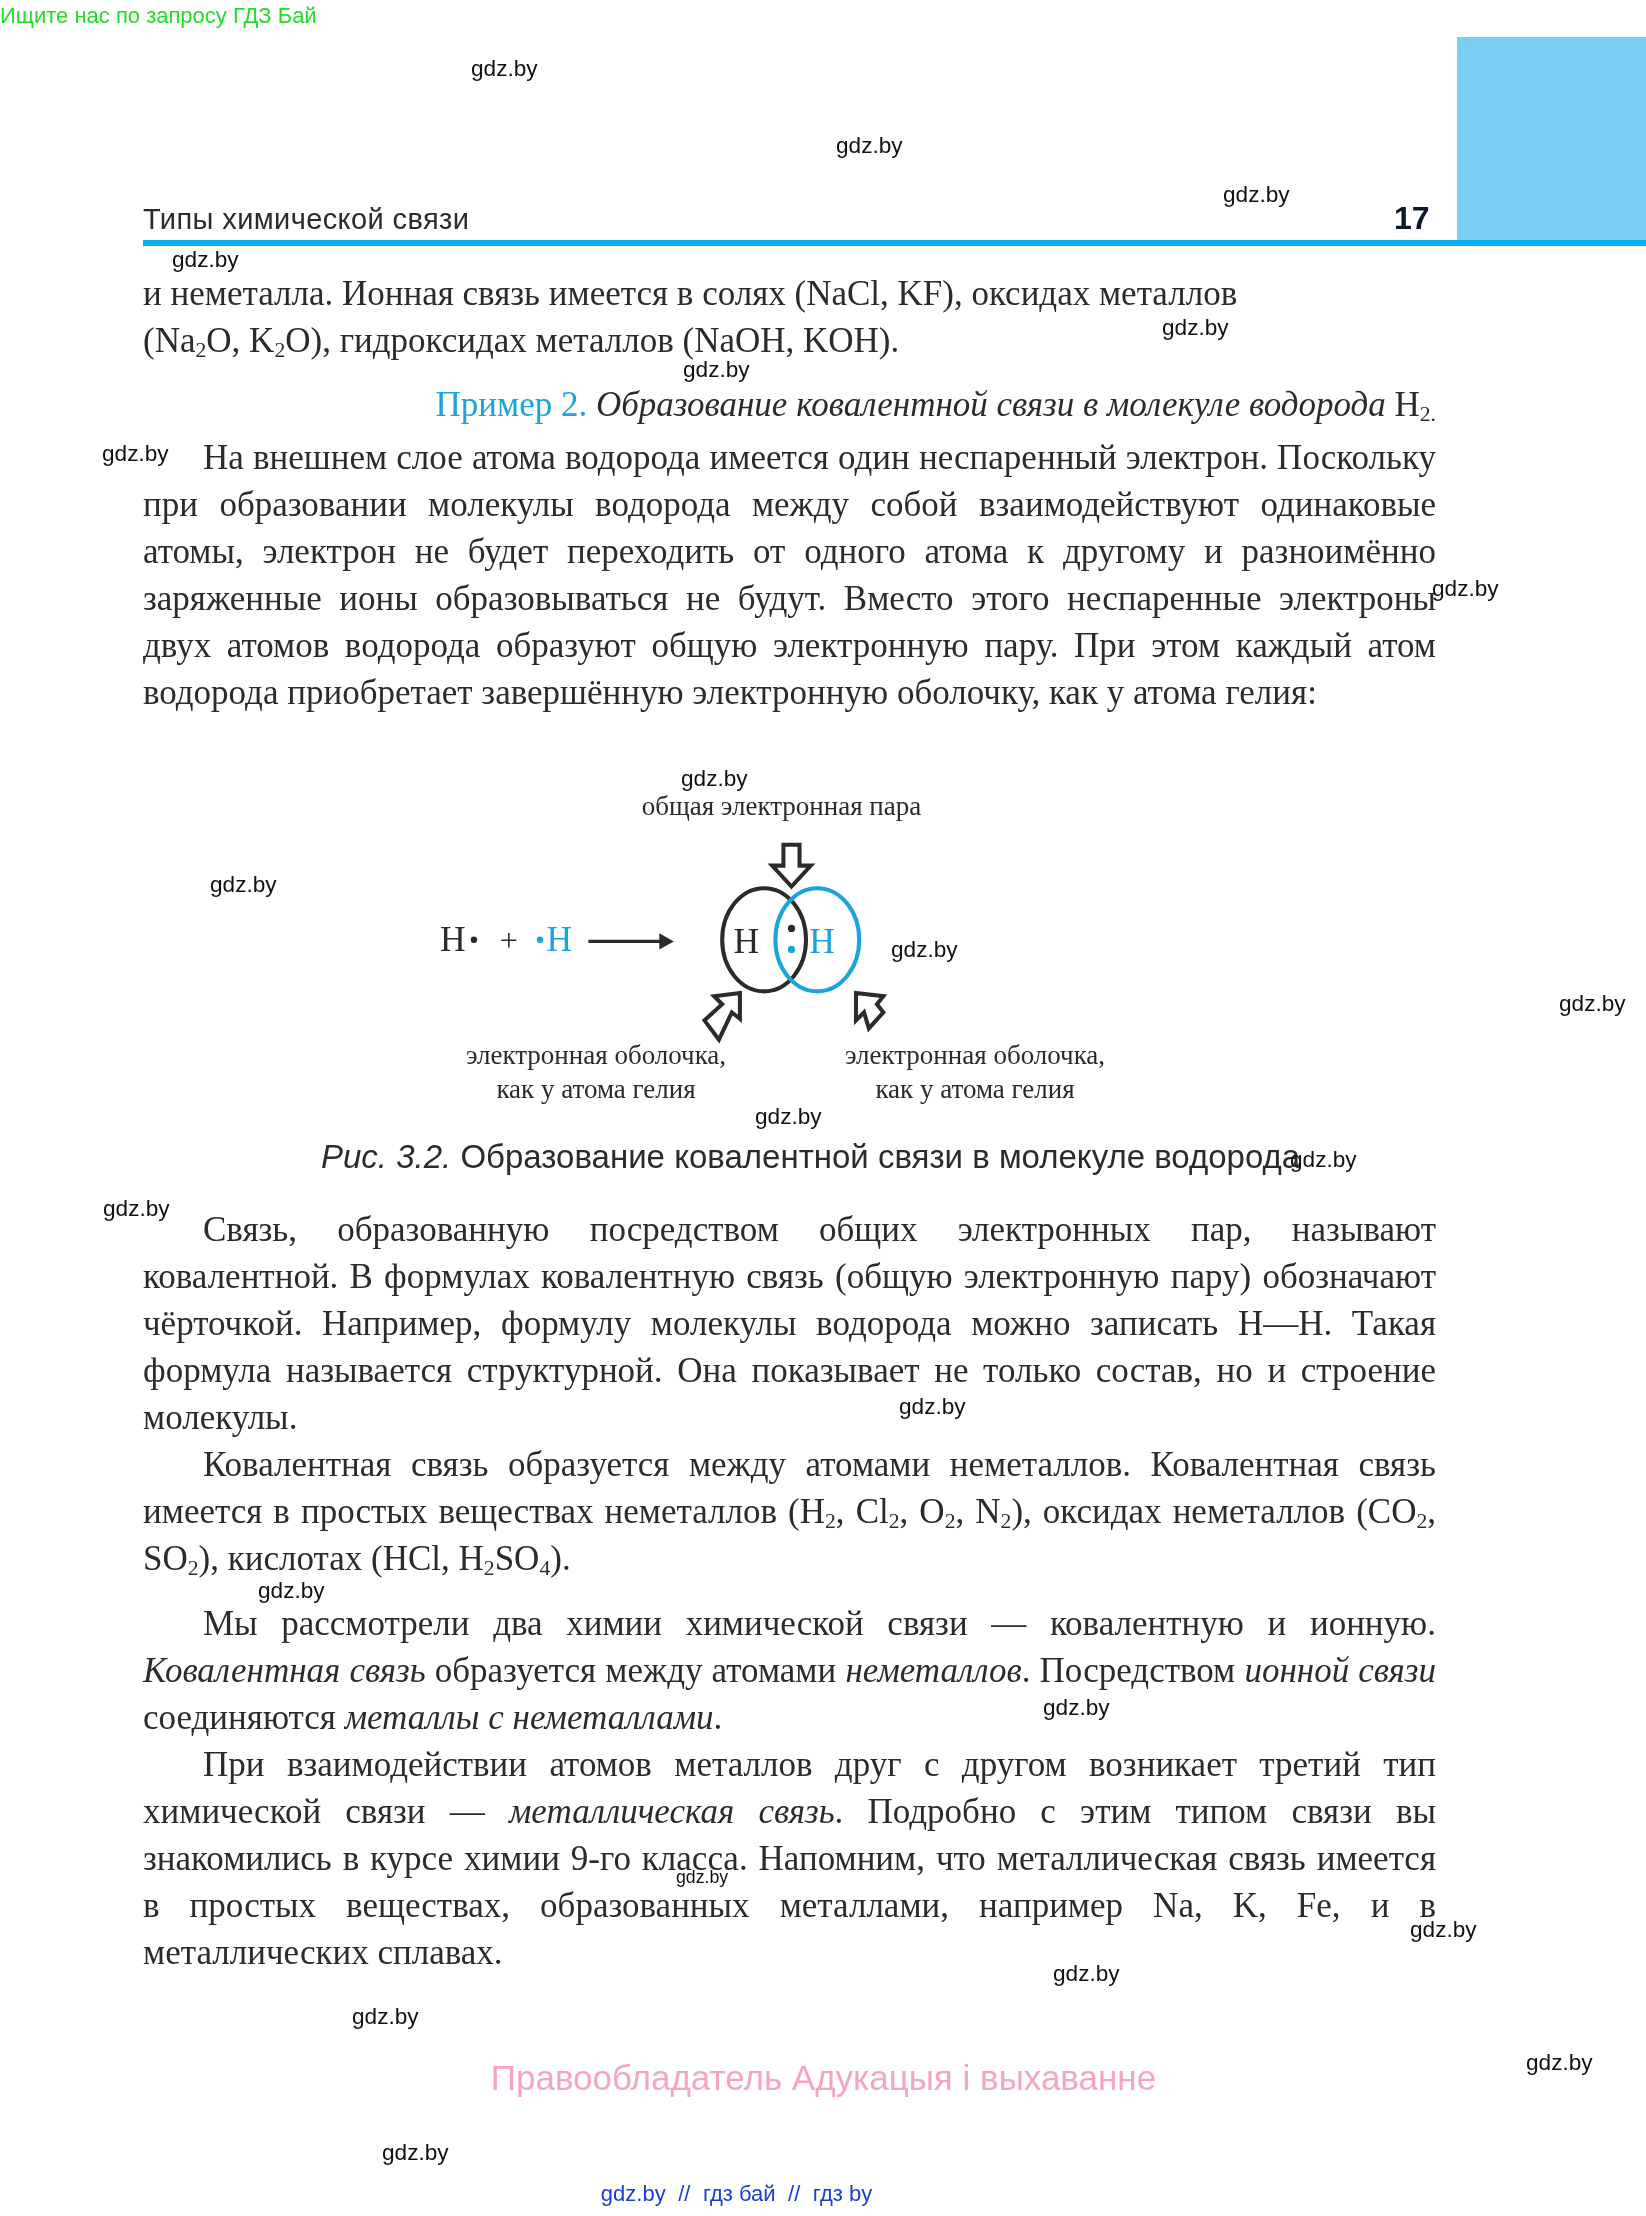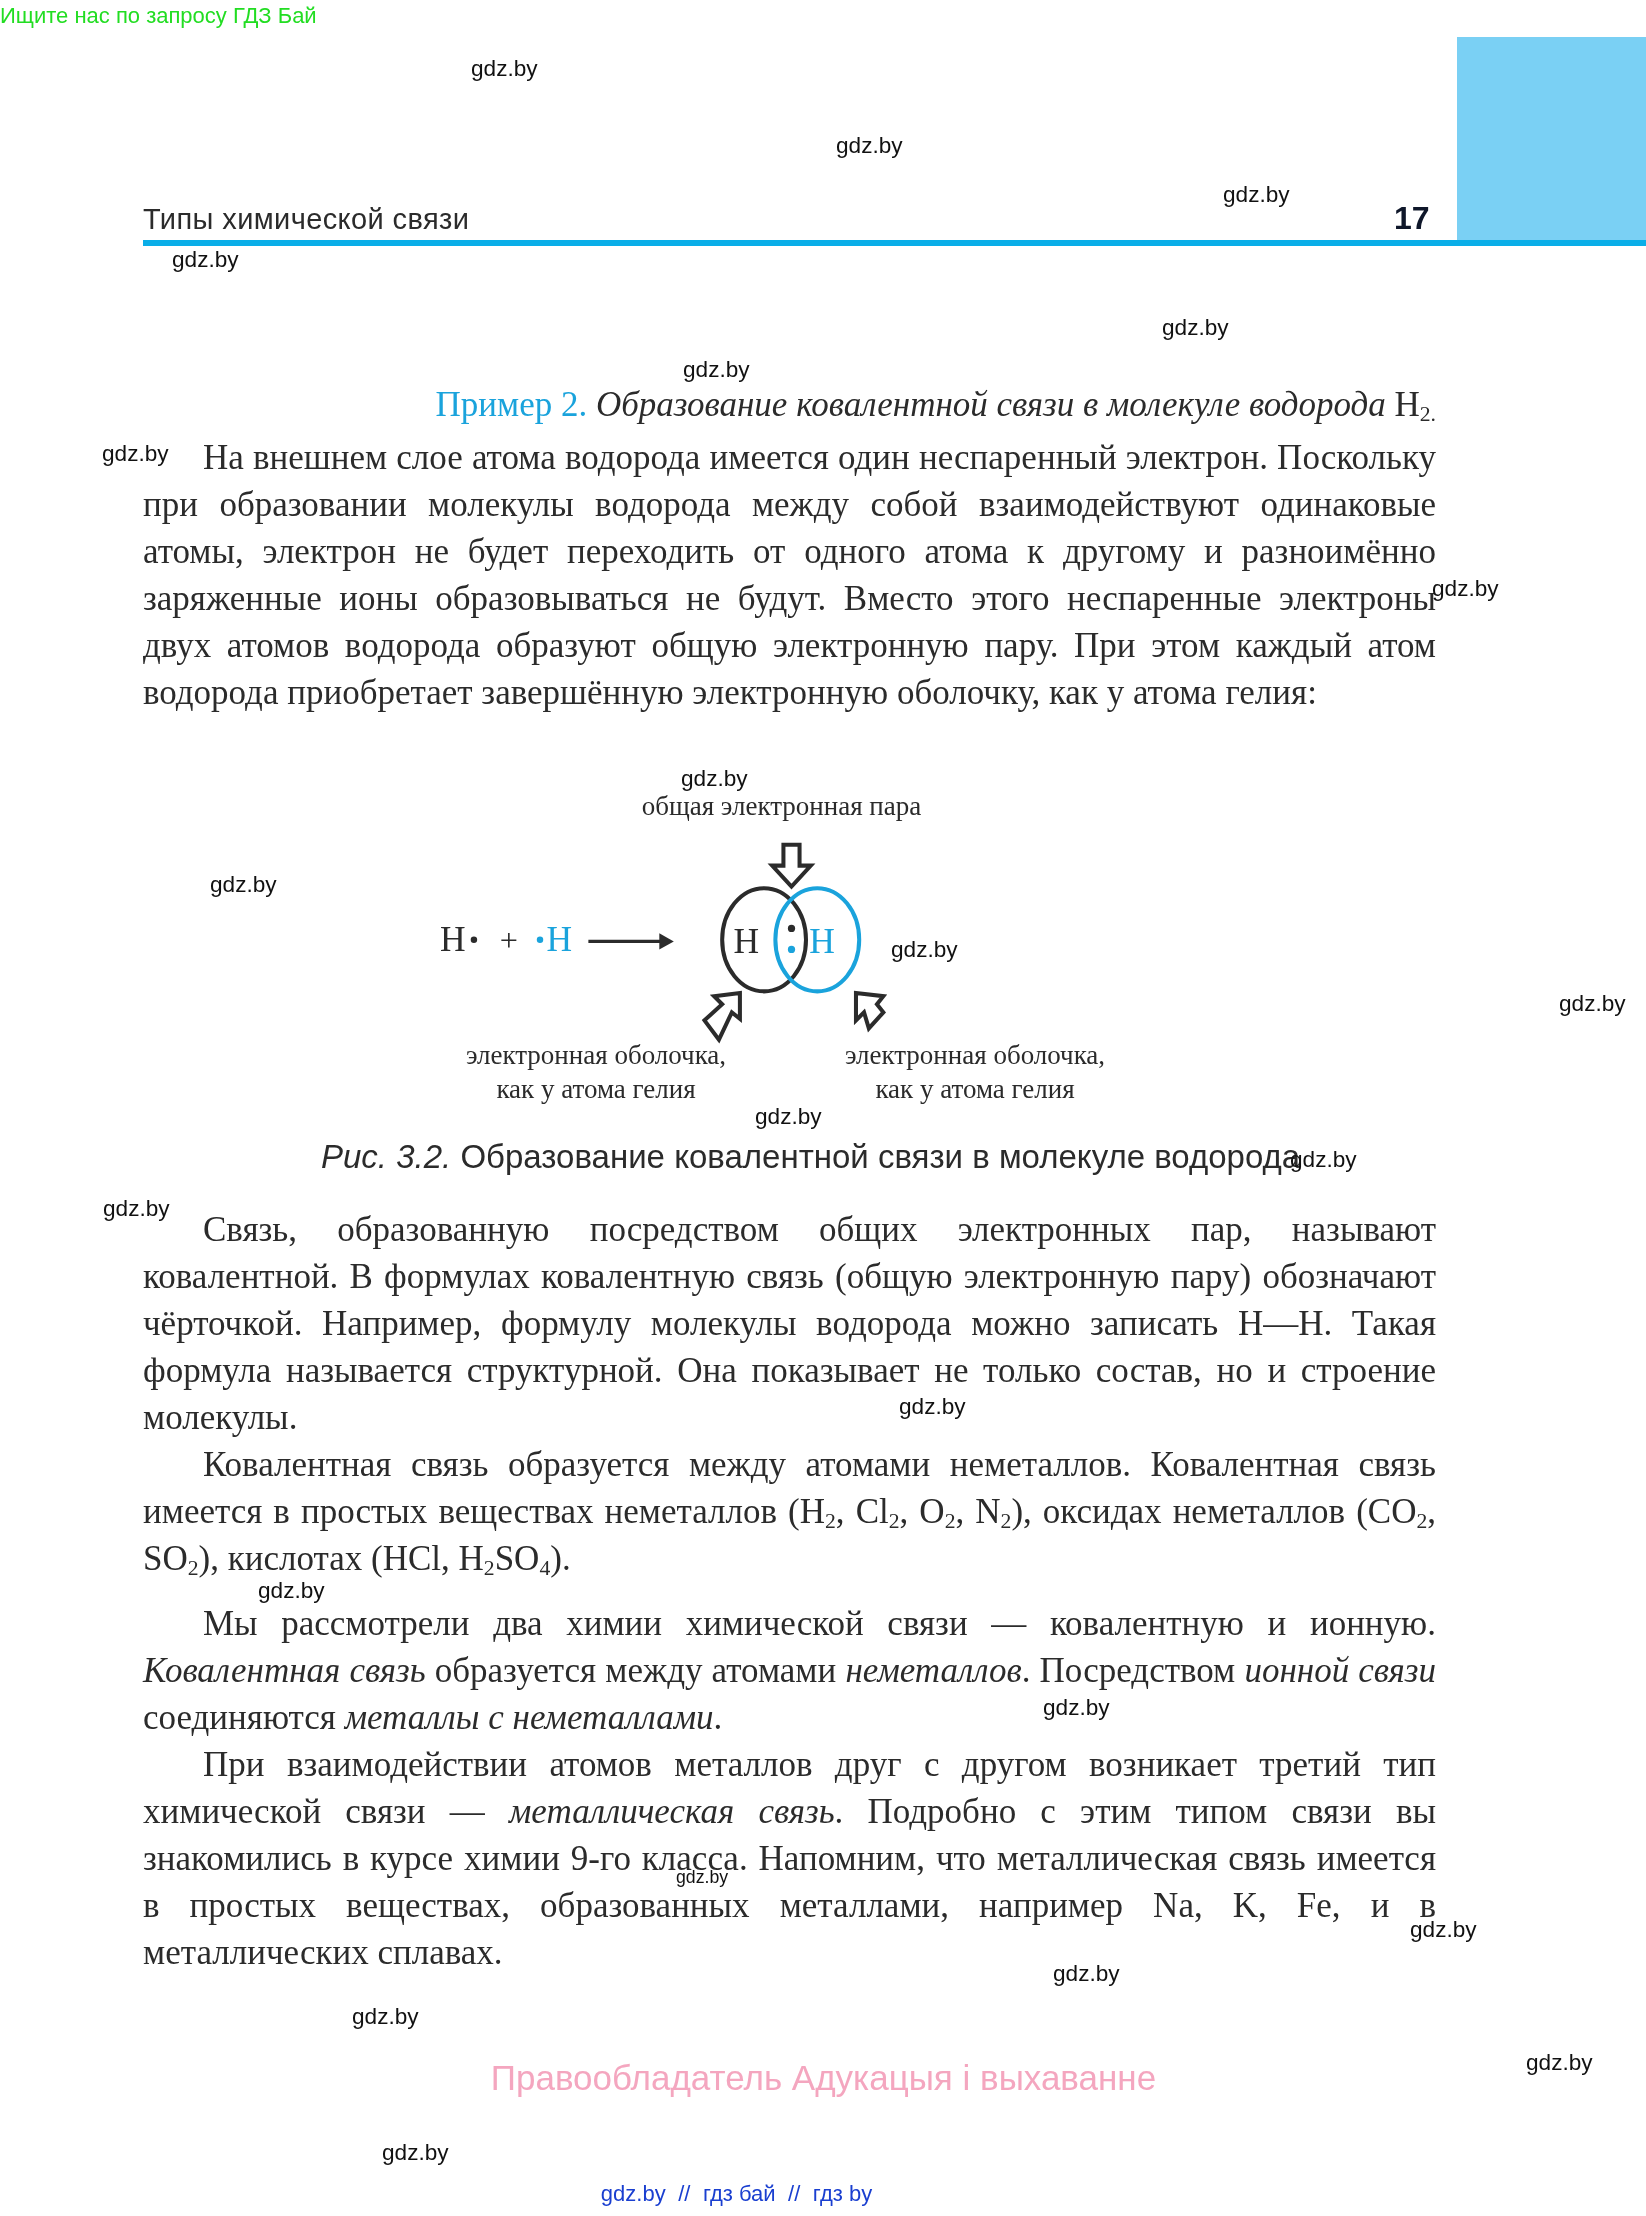--- a/index.html
+++ b/index.html
@@ -53,20 +53,22 @@
 <body>
 
 <div class="abs top-banner">Ищите нас по запросу ГДЗ Бай</div>
 
 <div class="abs side-tab"></div>
 <div class="abs running-head">Типы химической связи</div>
 <div class="abs page-num">17</div>
 <div class="abs rule"></div>
 
 <div class="abs text" style="top:270px;">
+  <p class="p noind"><span>и неметалла. Ионная связь имеется в солях (NaCl, KF), оксидах металлов</span></p>
+  <p class="p noind" style="text-align:left;"><span>(Na</span><sub>2</sub><span>O, K</span><sub>2</sub><span>O), гидроксидах металлов (NaOH, KOH).</span></p>
 </div>
 
 <div class="abs text" style="top:381px;">
   <p class="p" style="text-align:right;">
     <span class="blue">Пример 2.</span>
     <span class="it">Образование ковалентной связи в молекуле водорода</span>
     <span>H</span><sub>2.</sub>
   </p>
 </div>
 

